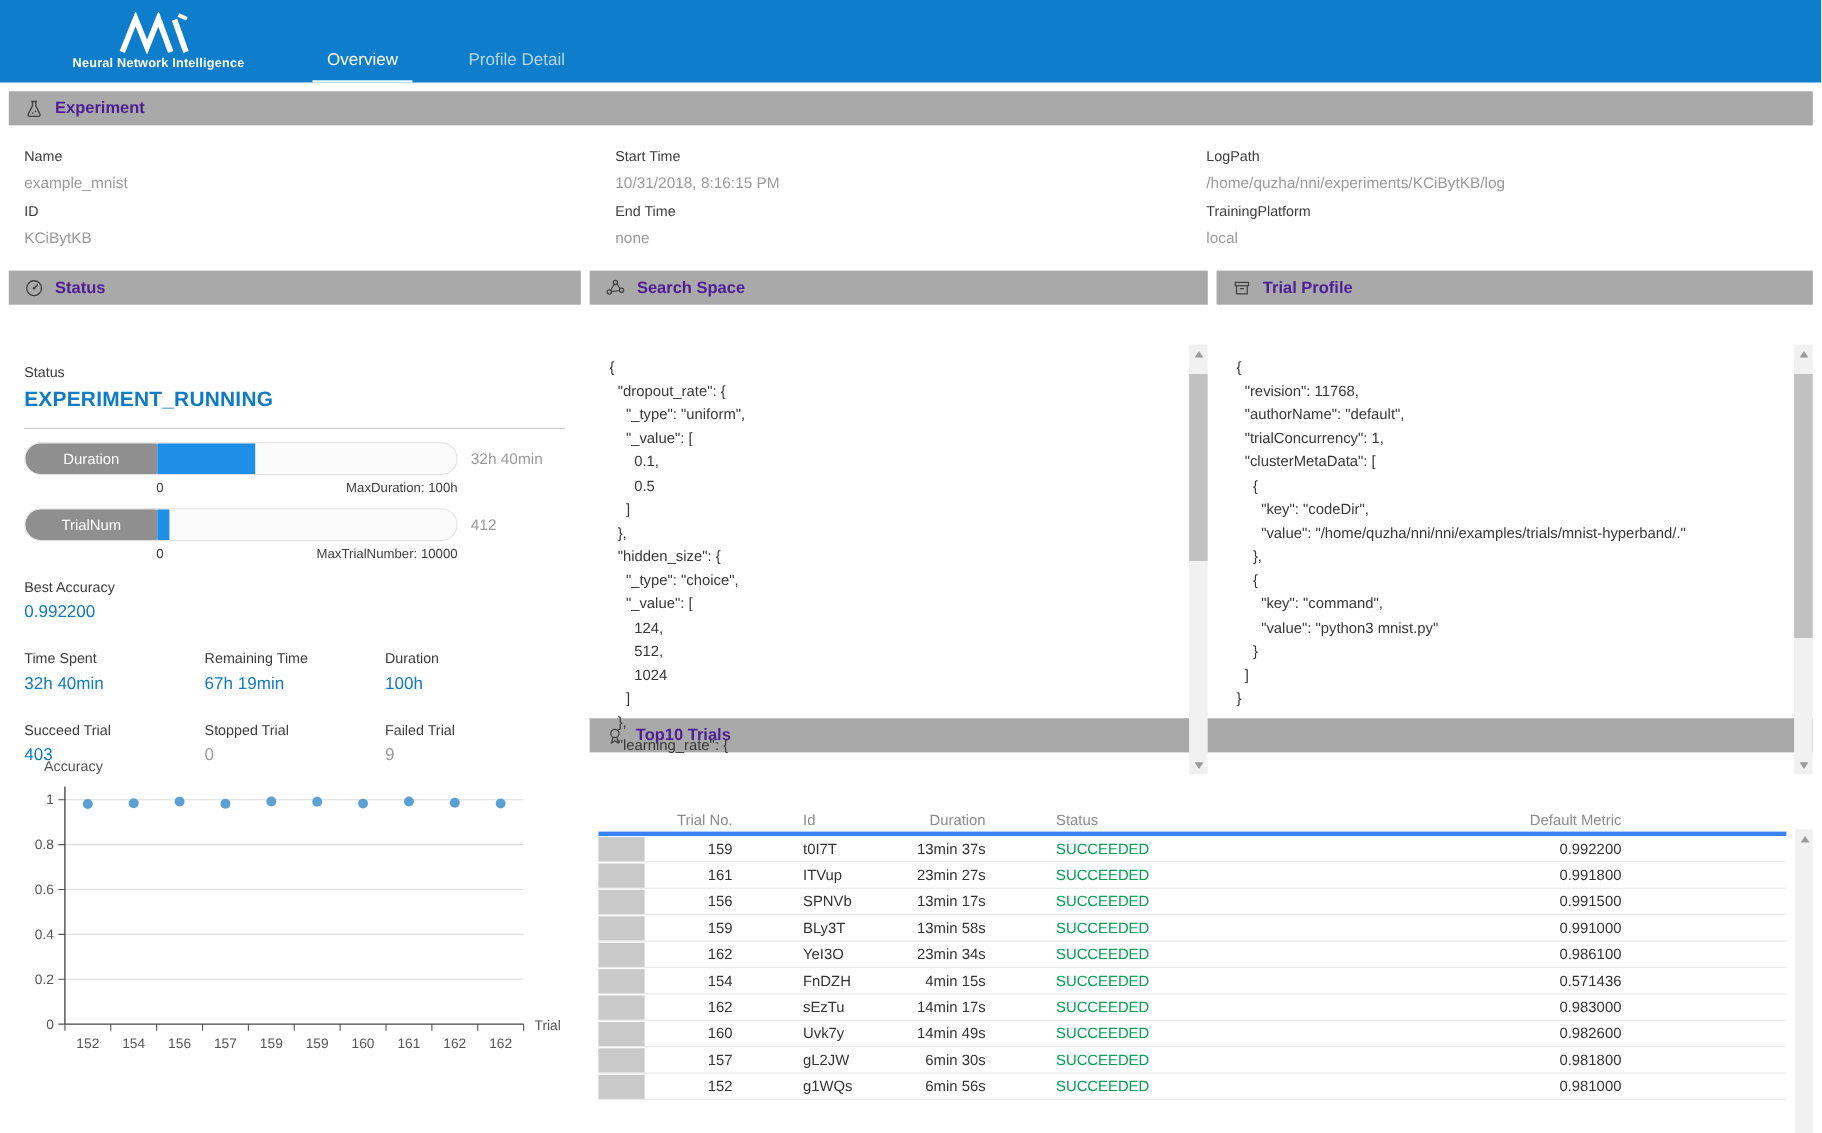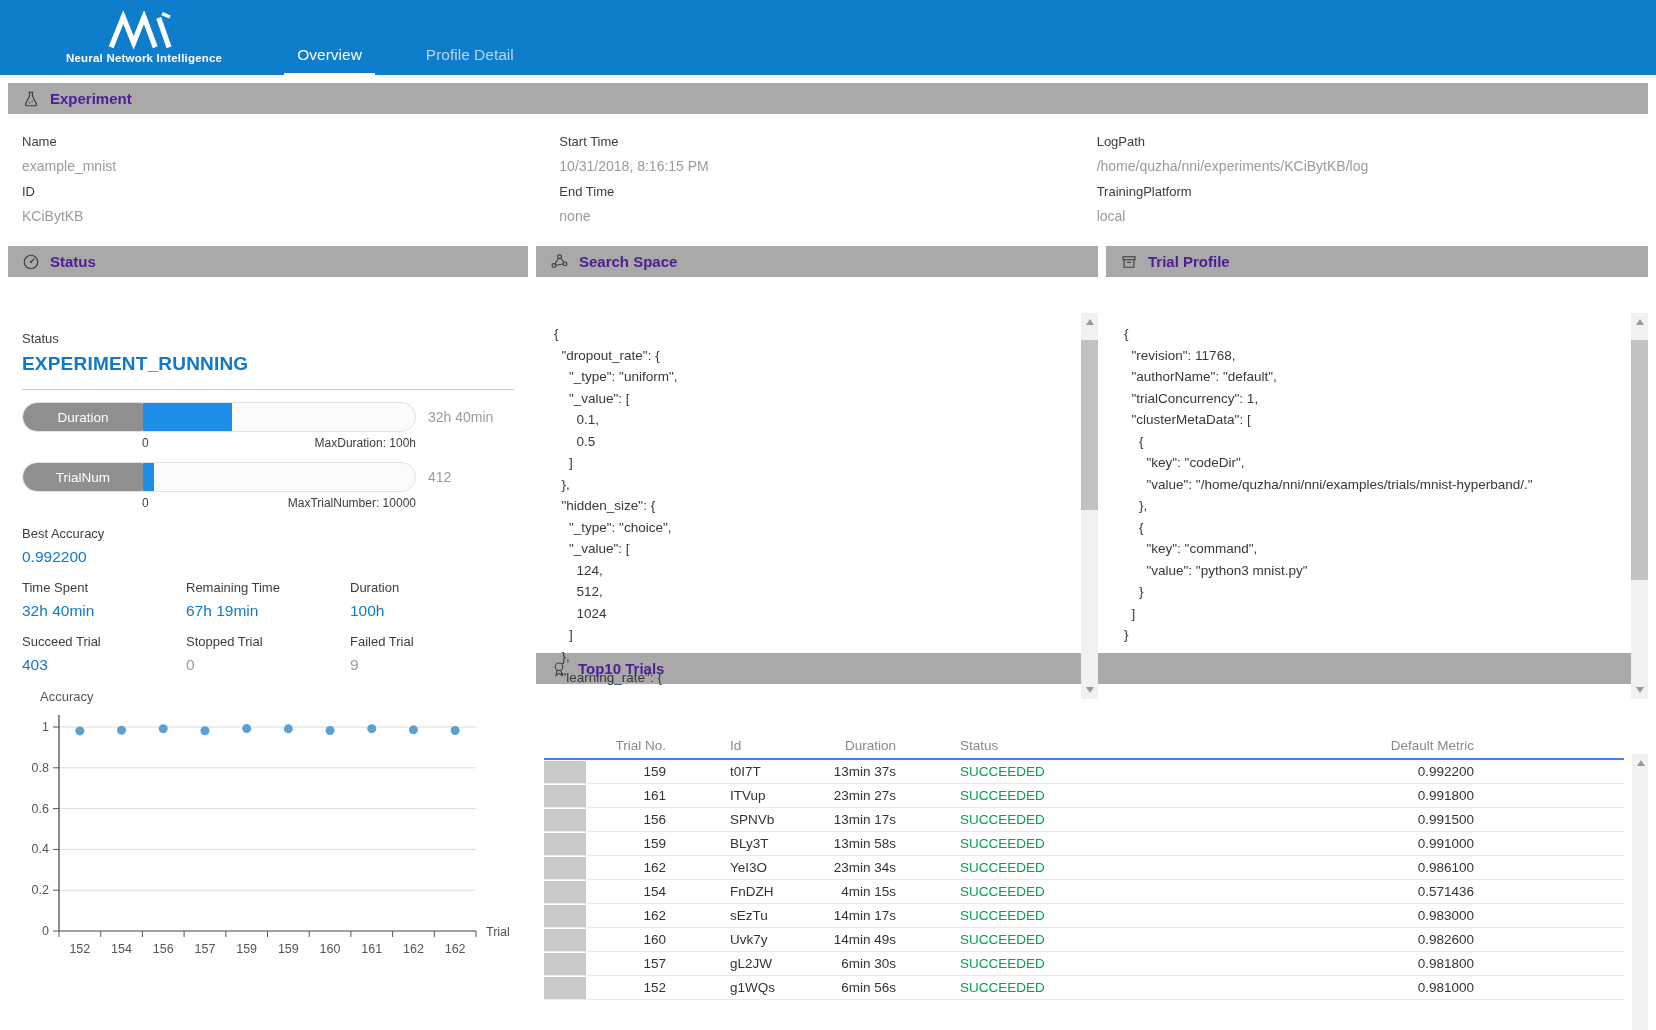--- a/index.html
+++ b/index.html
@@ -40,21 +40,21 @@
   .bar-row { display:flex; align-items:center; gap:12px; margin-top:12px; }
   .bar { flex:1; height:30px; border:1px solid #e2e2e2; border-radius:16px; background:#fbfbfb; display:flex; overflow:hidden; }
   .bar-pill { width:120px; background:#8f8f8f; color:#fff; font-size:13.5px; display:flex; align-items:center; justify-content:center; border-radius:16px 2px 2px 16px; }
   .bar-track { flex:1; position:relative; }
   .bar-fill { height:100%; background:#1e8ee8; width:0; }
   .bar-value { width:86px; font-size:14px; color:#9b9b9b; }
   .bar-sub { display:flex; justify-content:space-between; font-size:12px; color:#3d3d3d; margin:4px 98px 0 120px; }
   .best-label { font-size:13px; color:#3d3d3d; margin-top:16px; }
   .best-value { font-size:15.5px; color:#0f7ac6; margin-top:7px; }
   .stats-grid { display:grid; grid-template-columns:1fr 1fr 1fr; }
-  .stat { margin-top:14px; }
+  .stat { margin-top:25px; }
   .stat-label { font-size:13px; color:#3d3d3d; }
   .stat-value { font-size:15.5px; margin-top:7px; }
   .stat-value.blue { color:#0f7ac6; }
   .stat-value.gray { color:#9b9b9b; }
 
   
   .json-block { font-size:13.5px; line-height:21.5px; color:#383838; white-space:pre; padding:10px 30px 10px 18px; overflow:hidden; }
 
   
   .v-scrollbar { position:absolute; top:0; right:0; bottom:0; width:17px; background:#f1f1f1; }
@@ -67,21 +67,21 @@
   
   .row-bottom { display:grid; grid-template-columns:520px 1fr; gap:8px; height:391px; margin-top:8px; }
 
   
   #opt-chart { margin:26px 0 0 6px; }
   #opt-chart text { font-family:"Liberation Sans", sans-serif; }
 
   
   .t-wrap { padding:14px 24px 0 8px; }
   .t-grid { display:grid; grid-template-columns:46px 84px 120px 110px 210px 360px 1fr; align-items:center; }
-  .t-header { height:26px; border-bottom:2px solid #3b82f6; }
+  .t-header { height:26px; border-bottom:4px solid #3b82f6; }
   .t-header .th { font-size:13.5px; color:#8a8a8a; }
   .t-row { height:24px; border-bottom:1px solid #e9e9e9; }
   .td, .th { font-size:13.5px; color:#333; line-height:24px; white-space:nowrap; }
   .c-right { text-align:right; padding-right:8px; }
   .c-left-ind { padding-left:56px; text-align:left; }
   .c-center { text-align:right; }
   .expand-cell { background:#c9c9c9; height:22px; margin:1px 4px 1px 0; display:flex; align-items:center; justify-content:center; font-size:12px; color:#333; cursor:pointer; }
   .td.green { color:#00a152; }
 </style>
 </head>

